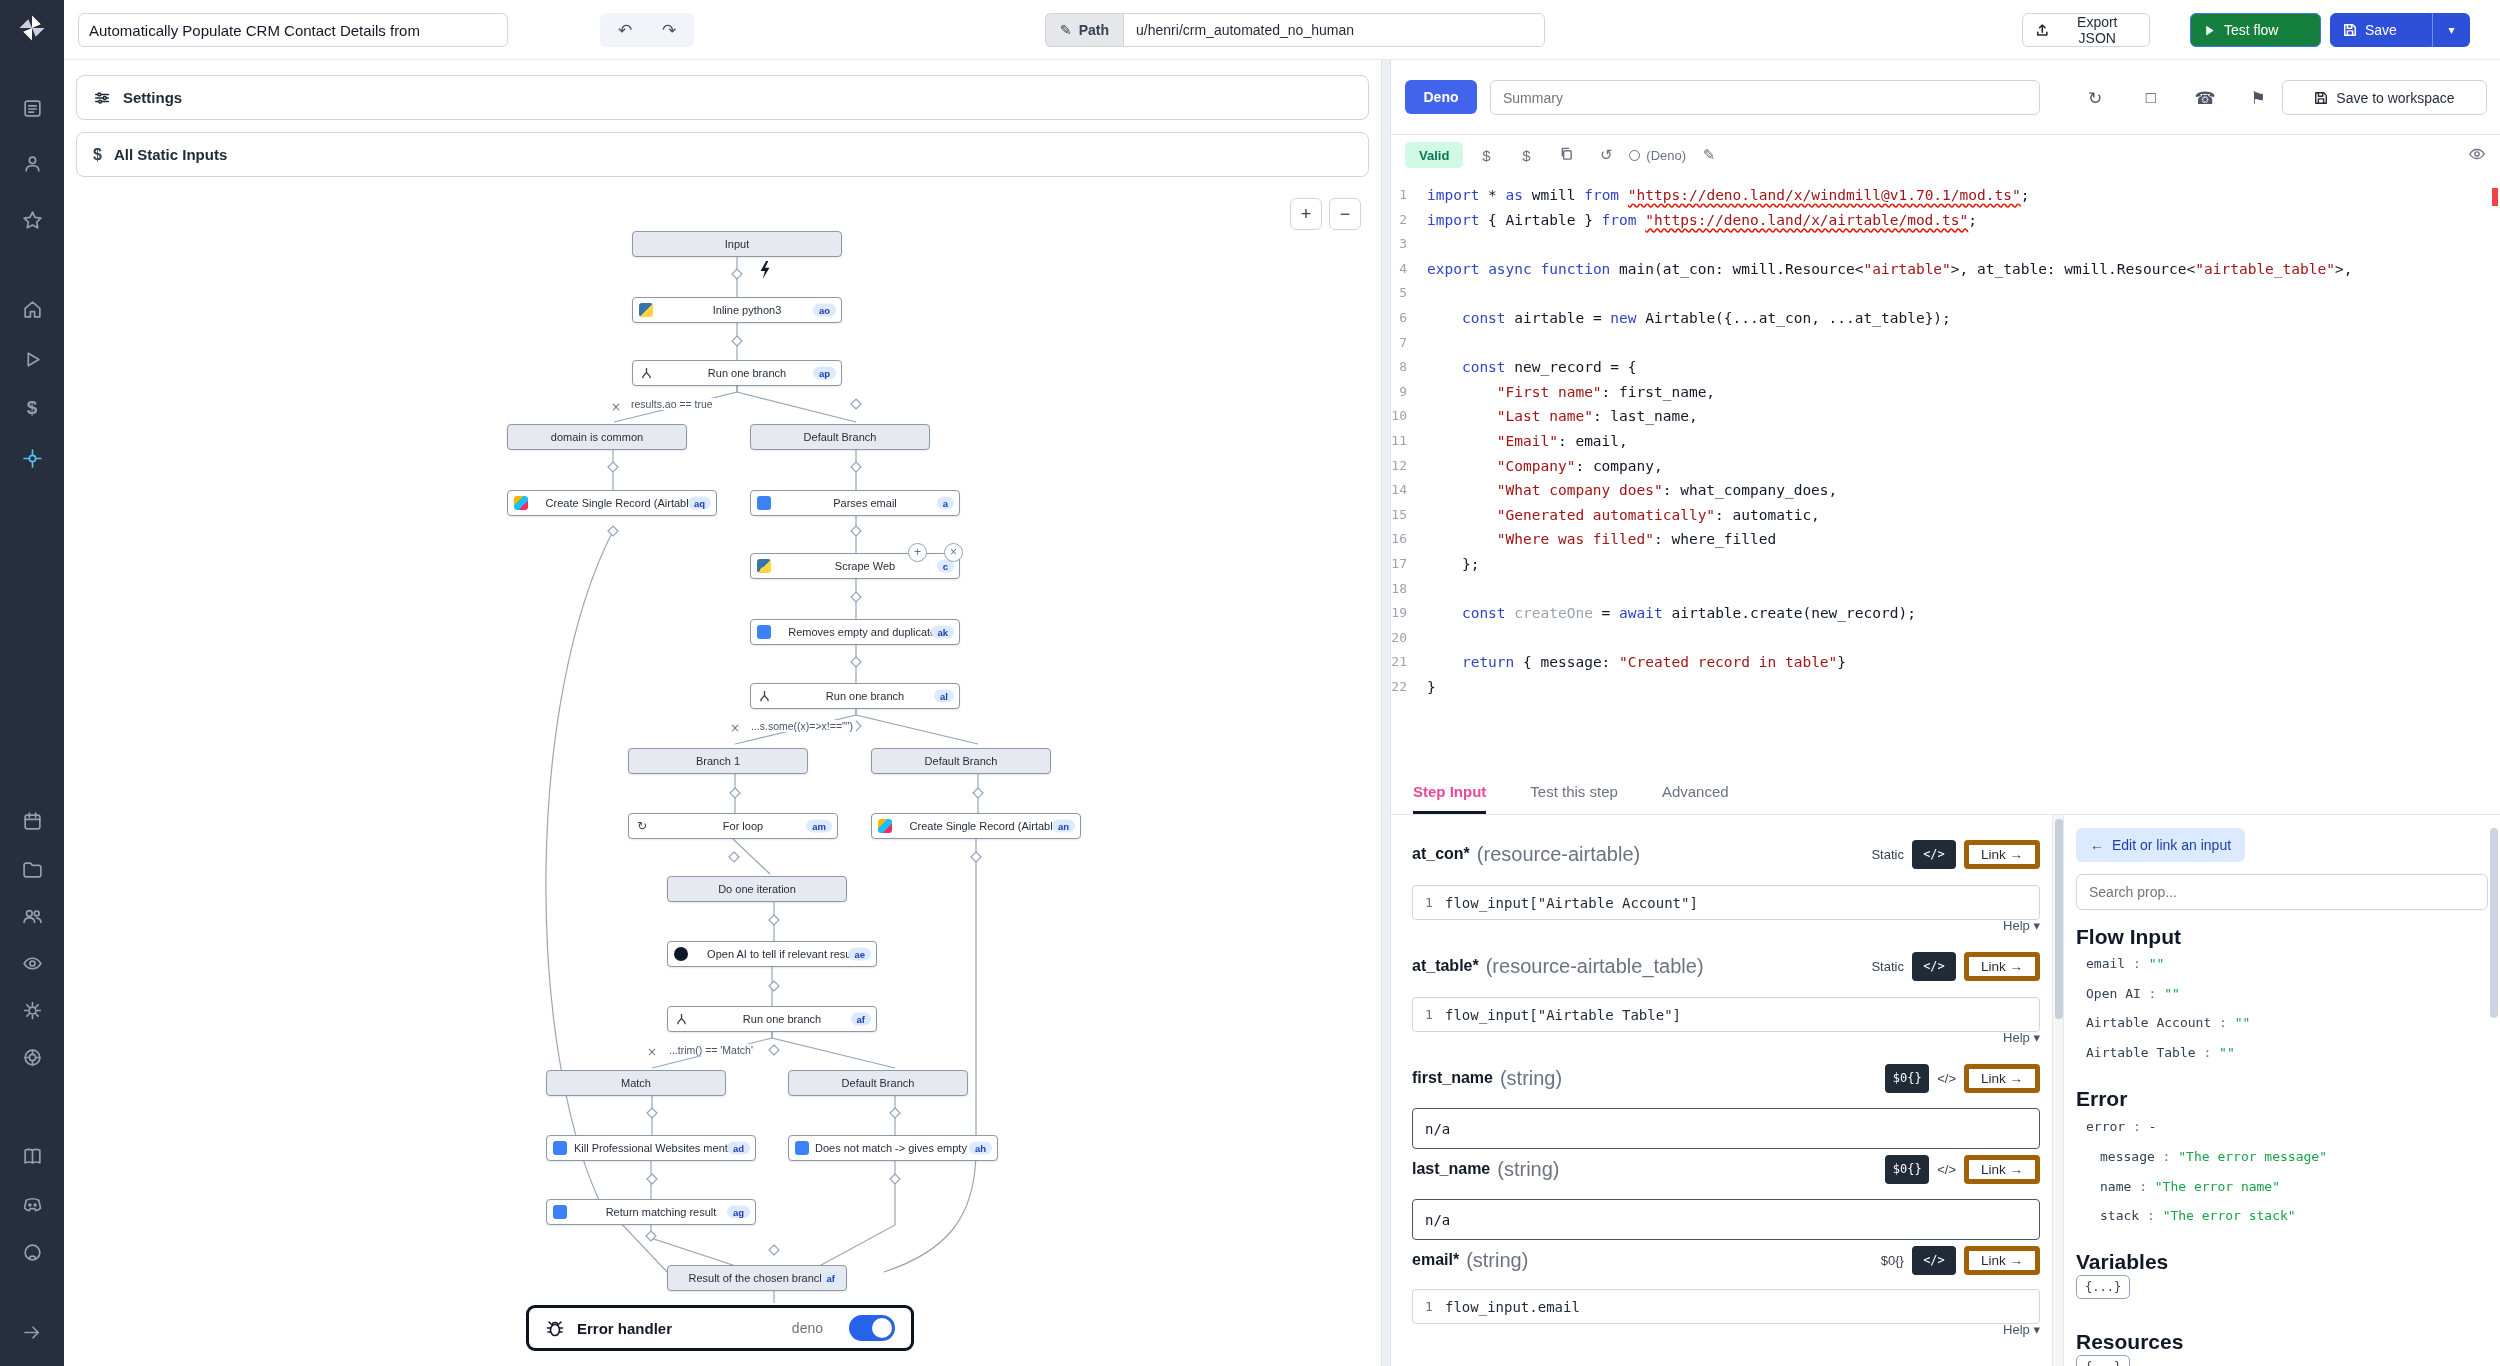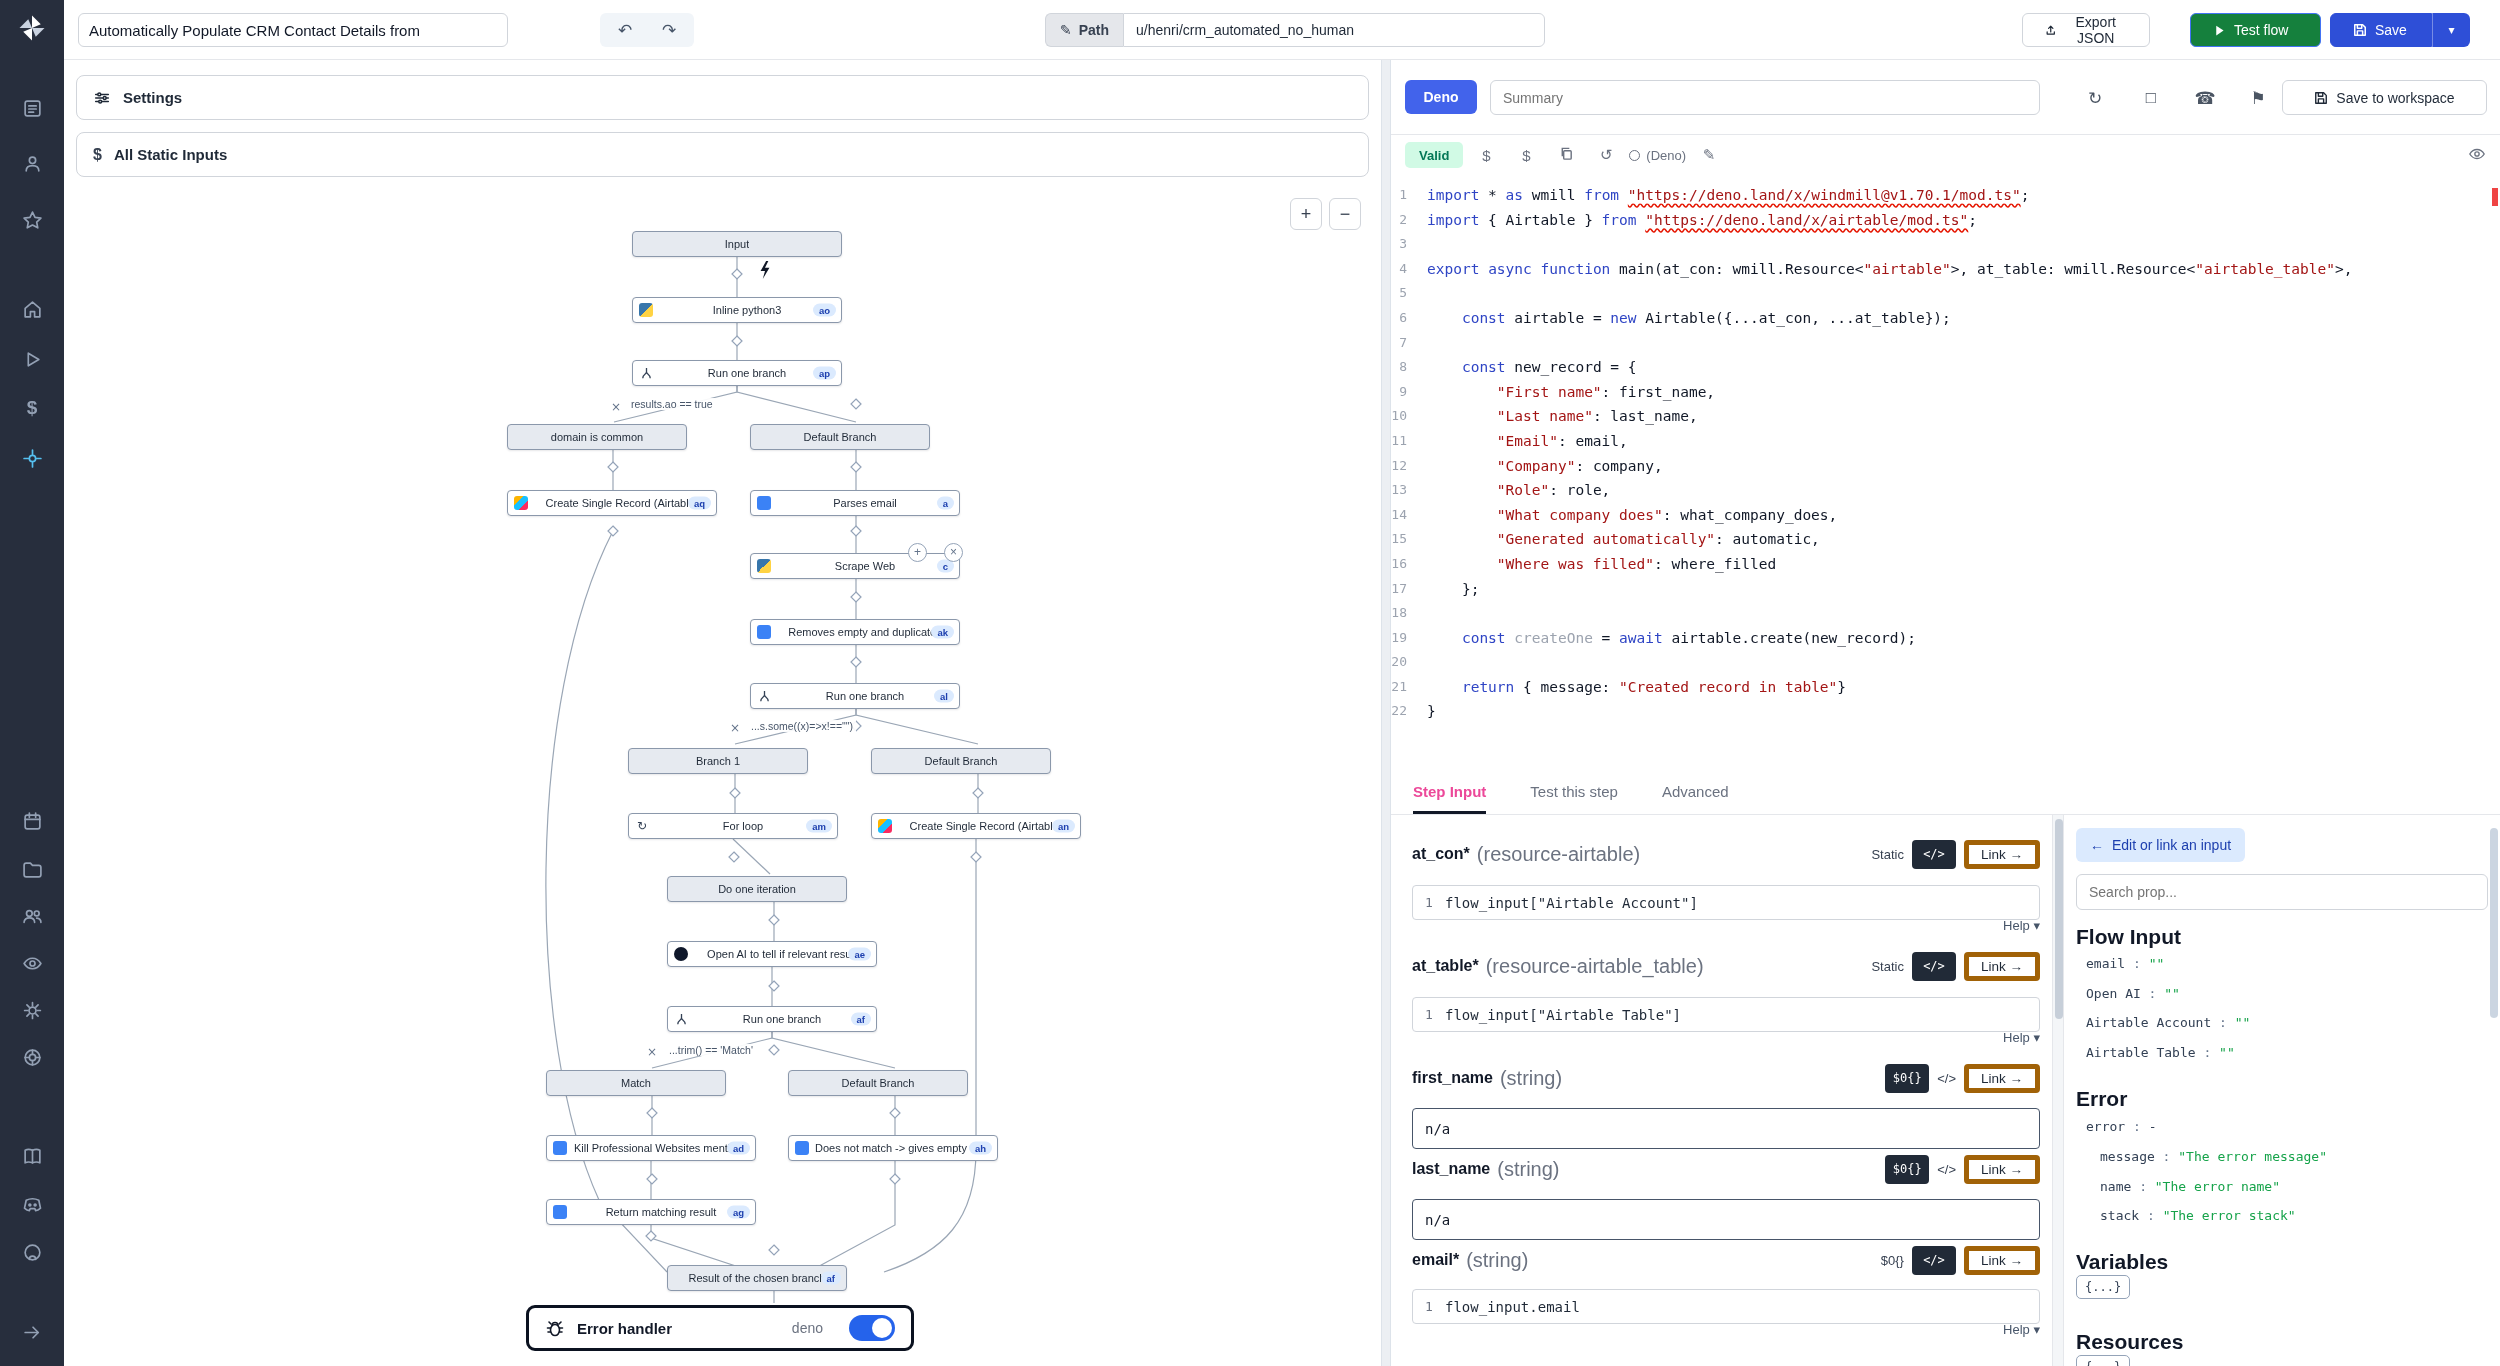--- a/index.html
+++ b/index.html
@@ -12,21 +12,21 @@
   .side-item.active svg{stroke:#56c0f0}
   .side-dollar{color:#93a0b4;font-size:19px;font-weight:bold}
   
   .topbar{position:absolute;left:64px;top:0;right:0;height:60px;background:#fff;border-bottom:1px solid #e5e7eb;z-index:20}
   .title-input{position:absolute;left:14px;top:13px;width:430px;height:34px;border:1px solid #d1d5db;border-radius:6px;padding:0 10px;font-size:15px;font-weight:500;color:#111827;font-family:inherit}
   .undo-group{position:absolute;left:536px;top:13px;height:34px;background:#f1f5f9;border-radius:6px;display:flex;align-items:center;padding:0 4px;gap:2px}
   .undo-group button{width:42px;height:28px;border:none;background:transparent;border-radius:5px;color:#475569;font-size:17px;cursor:pointer}
   .path-group{position:absolute;left:981px;top:13px;height:34px;display:flex}
   .path-chip{display:flex;align-items:center;gap:7px;background:#e5e7eb;border:1px solid #d1d5db;border-right:none;border-radius:6px 0 0 6px;padding:0 14px;font-size:14px;font-weight:bold;color:#374151;cursor:pointer}
   .path-input{width:422px;height:34px;border:1px solid #d1d5db;border-radius:0 6px 6px 0;padding:0 12px;font-size:14px;color:#1f2937;font-family:inherit}
-  .tb-btn{position:absolute;top:13px;height:34px;border-radius:6px;display:flex;align-items:center;gap:8px;font-size:14px;cursor:pointer;border:1px solid #d1d5db;background:#fff;color:#1f2937;padding:0 22px;font-family:inherit}
+  .tb-btn{position:absolute;top:13px;height:34px;border-radius:6px;display:flex;align-items:center;gap:8px;font-size:14px;cursor:pointer;border:1px solid #d1d5db;background:#fff;color:#1f2937;padding:0 12px;font-family:inherit}
   .tb-btn.blue{background:#15803d;border-color:#4273f5;color:#fff;font-weight:500}
   .tb-btn.navy{background:#2e4fd7;border-color:#2e4fd7;color:#fff;font-weight:500}
   .tb-btn svg{stroke:currentColor;fill:none;stroke-width:1.7;stroke-linecap:round;stroke-linejoin:round}
   .save-chevron{position:absolute;top:13px;left:2368px;width:38px;height:34px;background:#2e4fd7;border-radius:0 6px 6px 0;border-left:1px solid rgba(255,255,255,.35);color:#fff;display:flex;align-items:center;justify-content:center;font-size:12px;cursor:pointer}
   
   .flow-panel{position:absolute;left:64px;top:60px;width:1317px;height:1306px;background:#fff;overflow:hidden}
   .collapse-bar{position:absolute;left:12px;width:1293px;height:45px;border:1px solid #d1d5db;border-radius:8px;background:#fff;display:flex;align-items:center;gap:12px;padding:0 16px;font-size:15px;font-weight:bold;color:#1f2937;cursor:pointer;z-index:5}
   .collapse-bar svg{stroke:#1f2937;fill:none;stroke-width:1.7;stroke-linecap:round}
   .zbtn{position:absolute;width:32px;height:32px;border:1px solid #d1d5db;border-radius:6px;background:#fff;font-size:18px;color:#374151;cursor:pointer;z-index:5;line-height:30px;text-align:center}
   .graph{position:absolute;inset:0}
@@ -580,24 +580,20 @@
       </div>
       <div class="cl">
         <span class="cg">11</span>
         <span class="cc">        <span class="str">"Email"</span>: email,</span>
       </div>
       <div class="cl">
         <span class="cg">12</span>
         <span class="cc">        <span class="str">"Company"</span>: company,</span>
       </div>
       <div class="cl">
-        <span class="cg">13</span>
-        <span class="cc">        <span class="str">"Role"</span>: role,</span>
-      </div>
-      <div class="cl">
         <span class="cg">14</span>
         <span class="cc">        <span class="str">"What company does"</span>: what_company_does,</span>
       </div>
       <div class="cl">
         <span class="cg">15</span>
         <span class="cc">        <span class="str">"Generated automatically"</span>: automatic,</span>
       </div>
       <div class="cl">
         <span class="cg">16</span>
         <span class="cc">        <span class="str">"Where was filled"</span>: where_filled</span>

